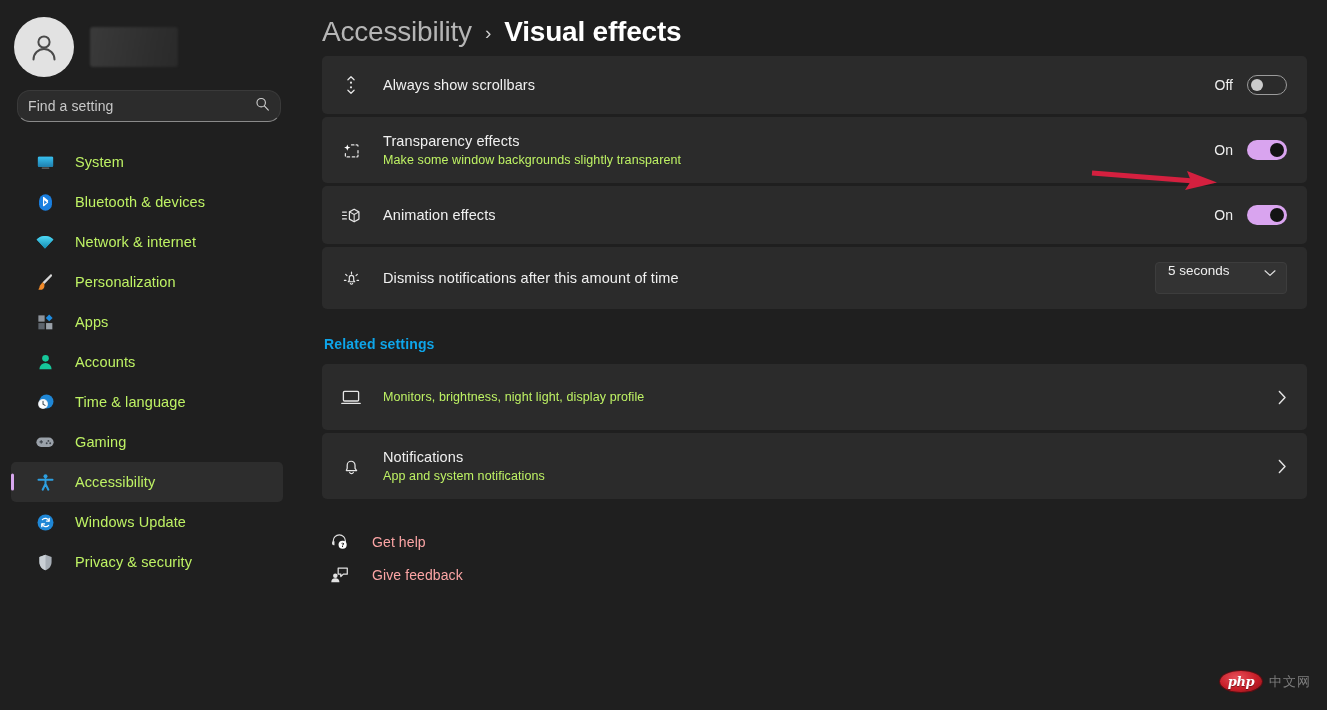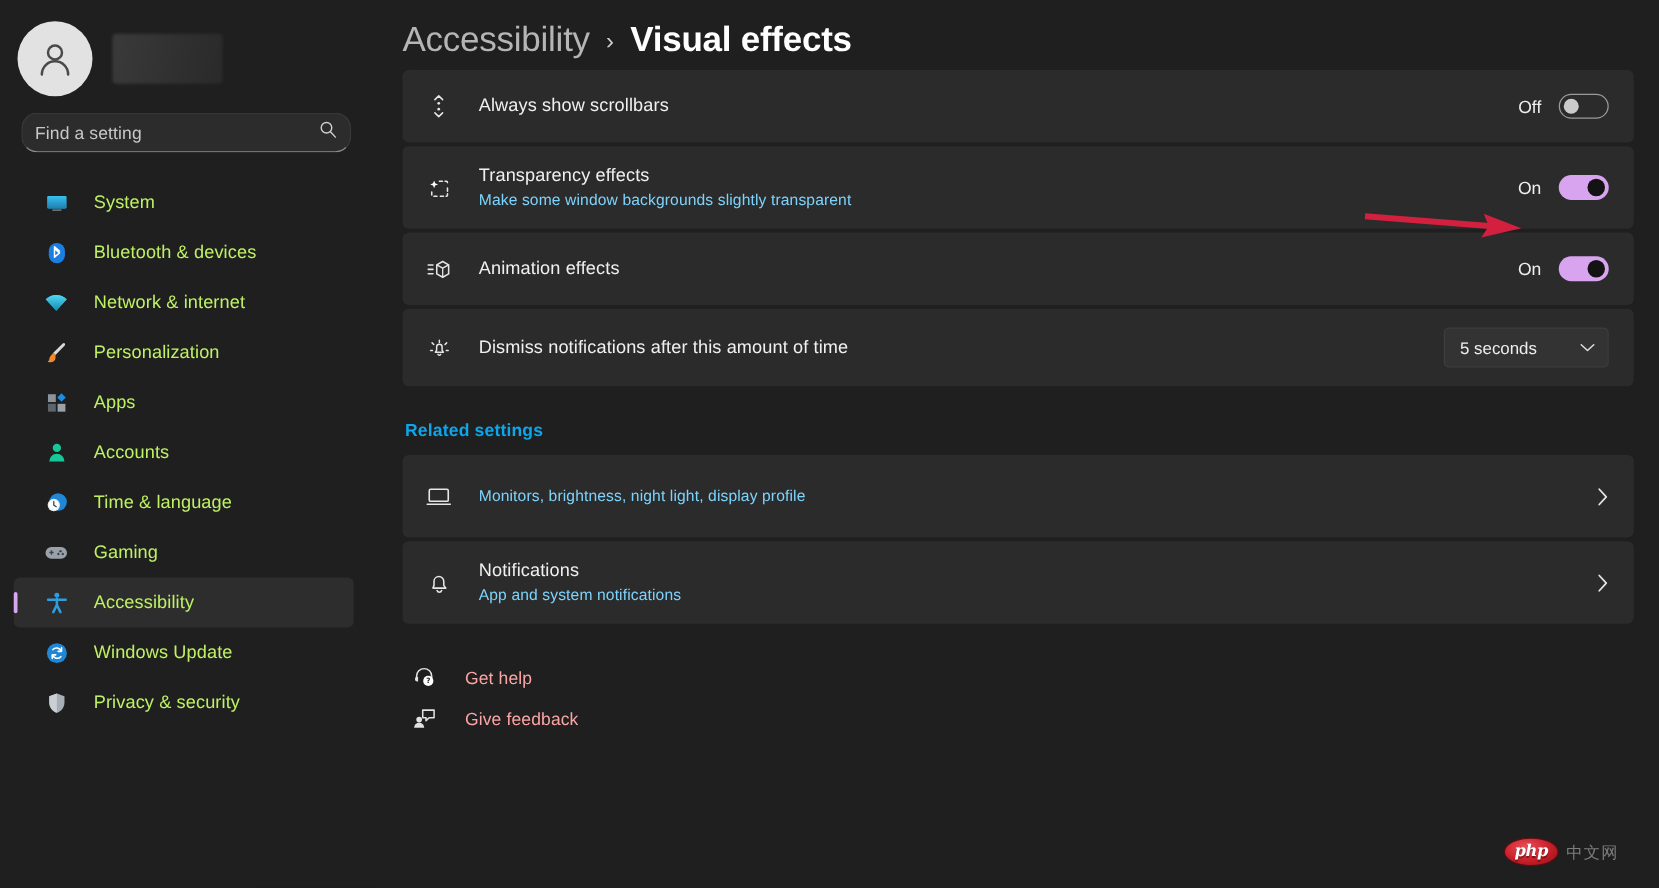--- a/index.html
+++ b/index.html
@@ -84,21 +84,21 @@
     margin-bottom: 3px;
     display: flex; align-items: center;
     padding: 0 20px 0 16px;
     position: relative;
   }
   .card.h-tall { height: 66px; }
   .card.h-short { height: 58px; }
   .card-icon { width: 26px; flex: 0 0 26px; display: flex; align-items: center; justify-content: center; }
   .card-text { margin-left: 19px; flex: 1 1 auto; }
   .card-title { font-size: 14.5px; color: #f0f0f0; line-height: 19px; letter-spacing: .1px; }
-  .card-sub { font-size: 12.5px; color: #7dd3fc; line-height: 17px; margin-top: 1px; letter-spacing: .1px; }
+  .card-sub { font-size: 12.5px; color: #bef264; line-height: 17px; margin-top: 1px; letter-spacing: .1px; }
   .card-right { display: flex; align-items: center; gap: 14px; flex: 0 0 auto; }
   .state-label { font-size: 14px; color: #efefef; }
 
   .toggle {
     width: 40px; height: 20px; border-radius: 10px;
     position: relative; flex: 0 0 40px;
   }
   .toggle.on { background: #d9a4ef; }
   .toggle.on .knob {
     position: absolute; right: 3px; top: 3px;
@@ -110,21 +110,21 @@
     position: absolute; left: 3px; top: 3px;
     width: 12px; height: 12px; border-radius: 50%;
     background: #cbcbcb;
   }
 
   .dropdown {
     width: 132px; height: 32px;
     background: #333333;
     border: 1px solid #3d3d3d;
     border-radius: 4px;
-    display: flex; align-items: center; justify-content: space-between;
+    display: flex; align-items: flex-start; justify-content: space-between;
     padding: 0 10px 0 12px;
   }
   .dropdown .dd-val { font-size: 13.5px; color: #eeeeee; }
 
   .chev-right { flex: 0 0 auto; display: flex; align-items: center; }
 
   .section-head {
     font-size: 14px; font-weight: 700; color: #0ea5e9;
     margin: 27px 0 12px 2px; letter-spacing: .15px;
   }
@@ -132,21 +132,21 @@
   .links { margin-top: 26px; padding-left: 6px; }
   .link-row { display: flex; align-items: center; height: 33px; }
   .link-icon { width: 22px; flex: 0 0 22px; display: flex; align-items: center; justify-content: center; }
   .link-text { margin-left: 22px; font-size: 14px; color: #fca5a5; letter-spacing: .1px; }
 
   
   .arrow-annot { position: absolute; pointer-events: none; }
 
   
   .watermark {
-    position: absolute; right: 32px; bottom: 18px;
+    position: absolute; right: 16px; bottom: 18px;
     display: flex; align-items: center; gap: 7px;
   }
   .wm-badge {
     width: 42px; height: 21px; border-radius: 50%;
     background: radial-gradient(ellipse at 40% 32%, #e8505a 0%, #c81e28 55%, #8e1018 100%);
     display: flex; align-items: center; justify-content: center;
     box-shadow: 0 0 0 1px #5e0d12;
   }
   .wm-badge span {
     font-family: "DejaVu Serif", serif;

